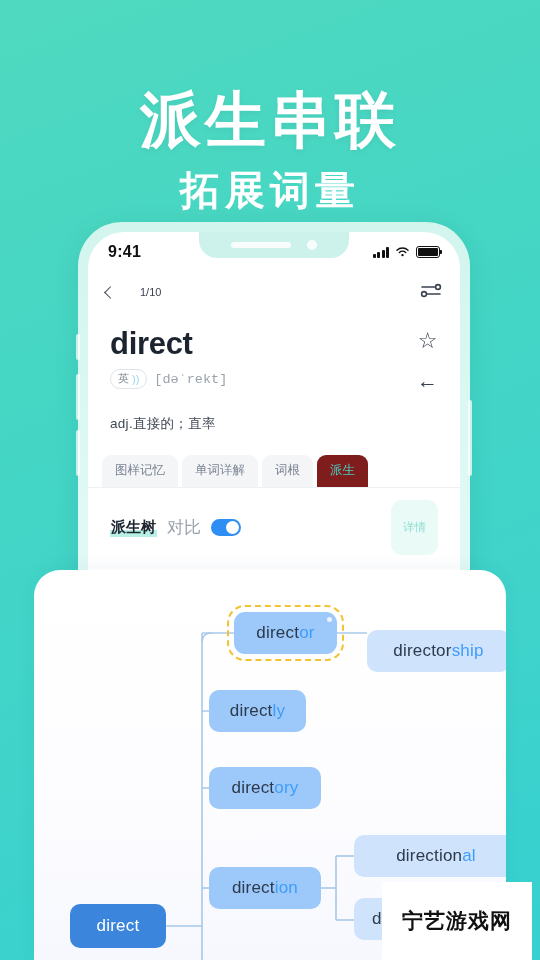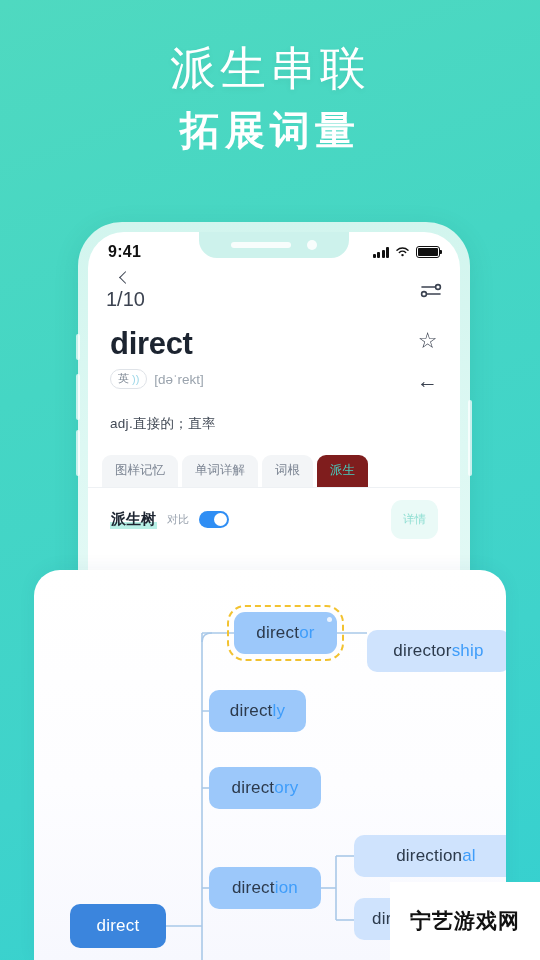--- a/index.html
+++ b/index.html
@@ -14,22 +14,22 @@
     background: linear-gradient(160deg, #4fd9c0 0%, #45d6c4 35%, #3fd3cb 70%, #35d0d0 100%);
     overflow: hidden;
   }
 
   
   .promo {
     position: absolute; top: 44px; left: 0; right: 0;
     text-align: center; color: #ffffff;
   }
   .promo-title {
-    font-size: 46px; line-height: 1.08; font-weight: 400;
-    letter-spacing: 4px; text-shadow: 0 2px 6px rgba(0,0,0,.06);
+    font-size: 61px; line-height: 1.08; font-weight: 700;
+    letter-spacing: 4px; text-shadow: 0 2px 6px rgba(0,0,0,.06); margin-top: 44px;
   }
   .promo-sub {
     margin-top: 14px;
     font-size: 40px; line-height: 1.1; font-weight: 700;
     letter-spacing: 5px;
   }
 
   
   .phone-frame {
     position: absolute; left: 78px; top: 222px;
@@ -85,37 +85,37 @@
     content:""; position:absolute; right:-3.4px; top:3.4px;
     width:2px; height:4px; background:#111; border-radius:0 1px 1px 0;
   }
   .battery .fill { width: 100%; height: 100%; background: #111; border-radius: 1px; }
 
   
   .navbar {
     height: 40px; display: flex; align-items: center;
     padding: 0 18px; color: #3b4250;
   }
-  .nav-back { display:flex; align-items:center; gap:6px; font-size: 20px; color:#3b4250;flex-direction:column; }
+  .nav-back { display:flex; align-items:center; gap:25px; font-size: 11px; color:#3b4250; }
   .chev { width: 9px; height: 9px; border-left: 1.8px solid #3b4250; border-bottom: 1.8px solid #3b4250; transform: rotate(45deg); }
   .nav-right { margin-left: auto; }
 
   
   .word-block { padding: 14px 22px 0 22px; position: relative; }
   .word-head { display:flex; align-items:flex-start; }
   .word-main { flex: 1; }
   .word-title { font-size: 31px; font-weight: 700; color: #1c2430; letter-spacing: -0.3px; }
   .word-phon { margin-top: 7px; display:flex; align-items:center; gap: 7px; }
   .phon-badge {
     display:flex; align-items:center; gap:3px;
     border:1px solid #dfe3e8; border-radius: 11px;
     padding: 1px 7px 2px 7px; font-size: 11px; color:#7b8592;
   }
   .phon-badge .wave { color:#9fd8e8; font-size: 11px; }
-  .phon-text { font-size: 13.5px; color:#9aa3ad; }
+  .phon-text { font-size: 13.5px; color:#9aa3ad;font-family:Liberation Mono, monospace; }
   .word-actions { display:flex; flex-direction:column; align-items:center; gap: 18px; padding-top:4px; }
   .star { font-size: 22px; color:#3b4250; line-height:1; }
   .arrow-left { font-size: 21px; color:#3b4250; line-height:1; }
   .word-def { margin-top: 24px; font-size: 13.5px; color: #404854; letter-spacing:.3px; }
 
   
   .tabs {
     margin-top: 22px; padding: 0 14px;
     display: flex; align-items: flex-end; gap: 4px;
     border-bottom: 1px solid #eef1f4;
@@ -131,32 +131,32 @@
   
   .subhead {
     display:flex; align-items:center; gap:10px;
     padding: 12px 22px 12px 22px;
   }
   .subhead-title {
     font-size: 15px; font-weight: 700; color:#1c2430;
     background: linear-gradient(to top, #b8f0e6 38%, transparent 38%);
     padding: 0 1px;
   }
-  .subhead-cmp { font-size: 11px; color:#98a1ad; }
+  .subhead-cmp { font-size: 17px; color:#98a1ad; }
   .toggle {
     width: 30px; height: 17px; border-radius: 10px; background: #2f8ef4;
     position: relative;
   }
   .toggle .knob {
     position:absolute; right:2px; top:2px; width:13px; height:13px;
     border-radius:50%; background:#fff;
   }
   .detail-pill {
     margin-left:auto; font-size: 11.5px; color:#8fded2;
-    background:#eafaf7; border-radius: 11px; padding: 12px 12px;
+    background:#eafaf7; border-radius: 11px; padding: 20px 12px;
   }
 
   
   .tree-card {
     position: absolute; left: 34px; top: 570px;
     width: 472px; height: 390px;
     background: linear-gradient(180deg, #ffffff 0%, #fdfdff 55%, #f7f8fe 100%);
     border-radius: 26px 26px 0 0;
     box-shadow: 0 -2px 18px rgba(40,60,120,.06);
     overflow: hidden;
@@ -177,21 +177,21 @@
   .node.root { background: #3b85dd; color:#ffffff; }
   .node.root .stem { color:#ffffff; }
   .node.selected { outline: 2.5px dashed #f2c230; outline-offset: 5px; border-radius: 11px; }
   .node.selected::after {
     content:""; position:absolute; right:5px; top:5px;
     width:5px; height:5px; border-radius:50%; background:#eaf3ff;
   }
 
   
   .watermark {
-    position: absolute; right: 0; bottom: 0;
+    position: absolute; right: 8px; bottom: 0;
     width: 150px; height: 78px;
     background: #ffffff;
     display:flex; align-items:center; justify-content:center;
   }
   .watermark span {
     font-size: 21px; font-weight: 700; color:#111;
     letter-spacing: 1px;
   }
 </style>
 </head>

